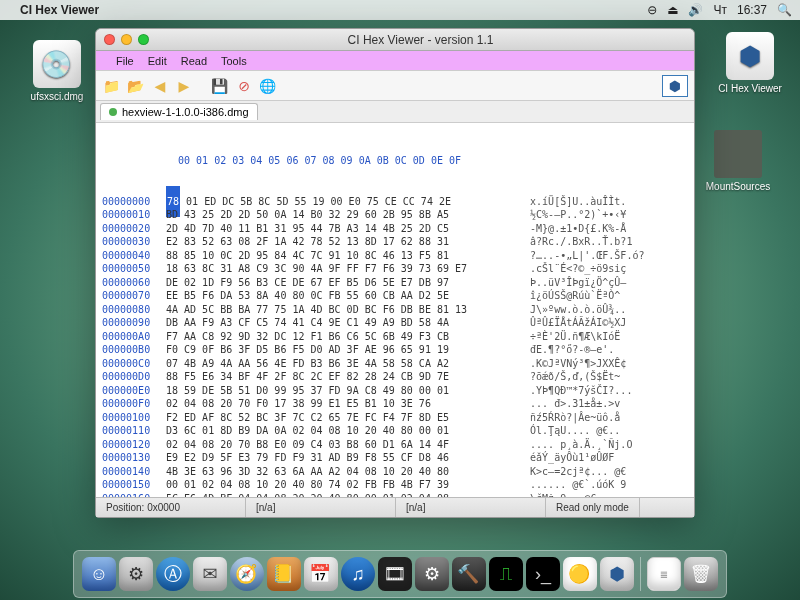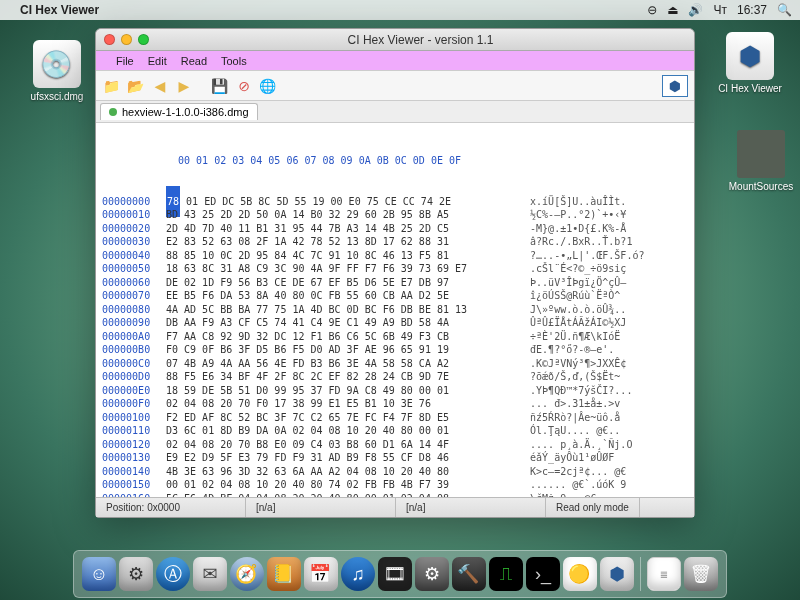--- a/index.html
+++ b/index.html
@@ -55,21 +55,21 @@
 </div>
 
 <div class="dicon" style="left:22px; top:40px;">
   <div class="ibox" style="background:linear-gradient(#fff,#ddd);">💿</div>
   <div>ufsxsci.dmg</div>
 </div>
 <div class="dicon" style="right:15px; top:32px;">
   <div class="ibox" style="background:linear-gradient(#fff,#e0e0e0); color:#2a5b95;">⬢</div>
   <div>CI Hex Viewer</div>
 </div>
-<div class="dicon" style="right:4px; top:130px;">
+<div class="dicon" style="right:27px; top:130px;">
   <div class="ibox" style="background:#555e54; border-radius:3px;"></div>
   <div>MountSources</div>
 </div>
 
 <div class="window">
   <div class="titlebar">
     <div class="tbtn" style="background:#ff5f56;"></div>
     <div class="tbtn" style="background:#ffbd2e;"></div>
     <div class="tbtn" style="background:#27c93f;"></div>
     <div class="title">CI Hex Viewer - version 1.1</div>

